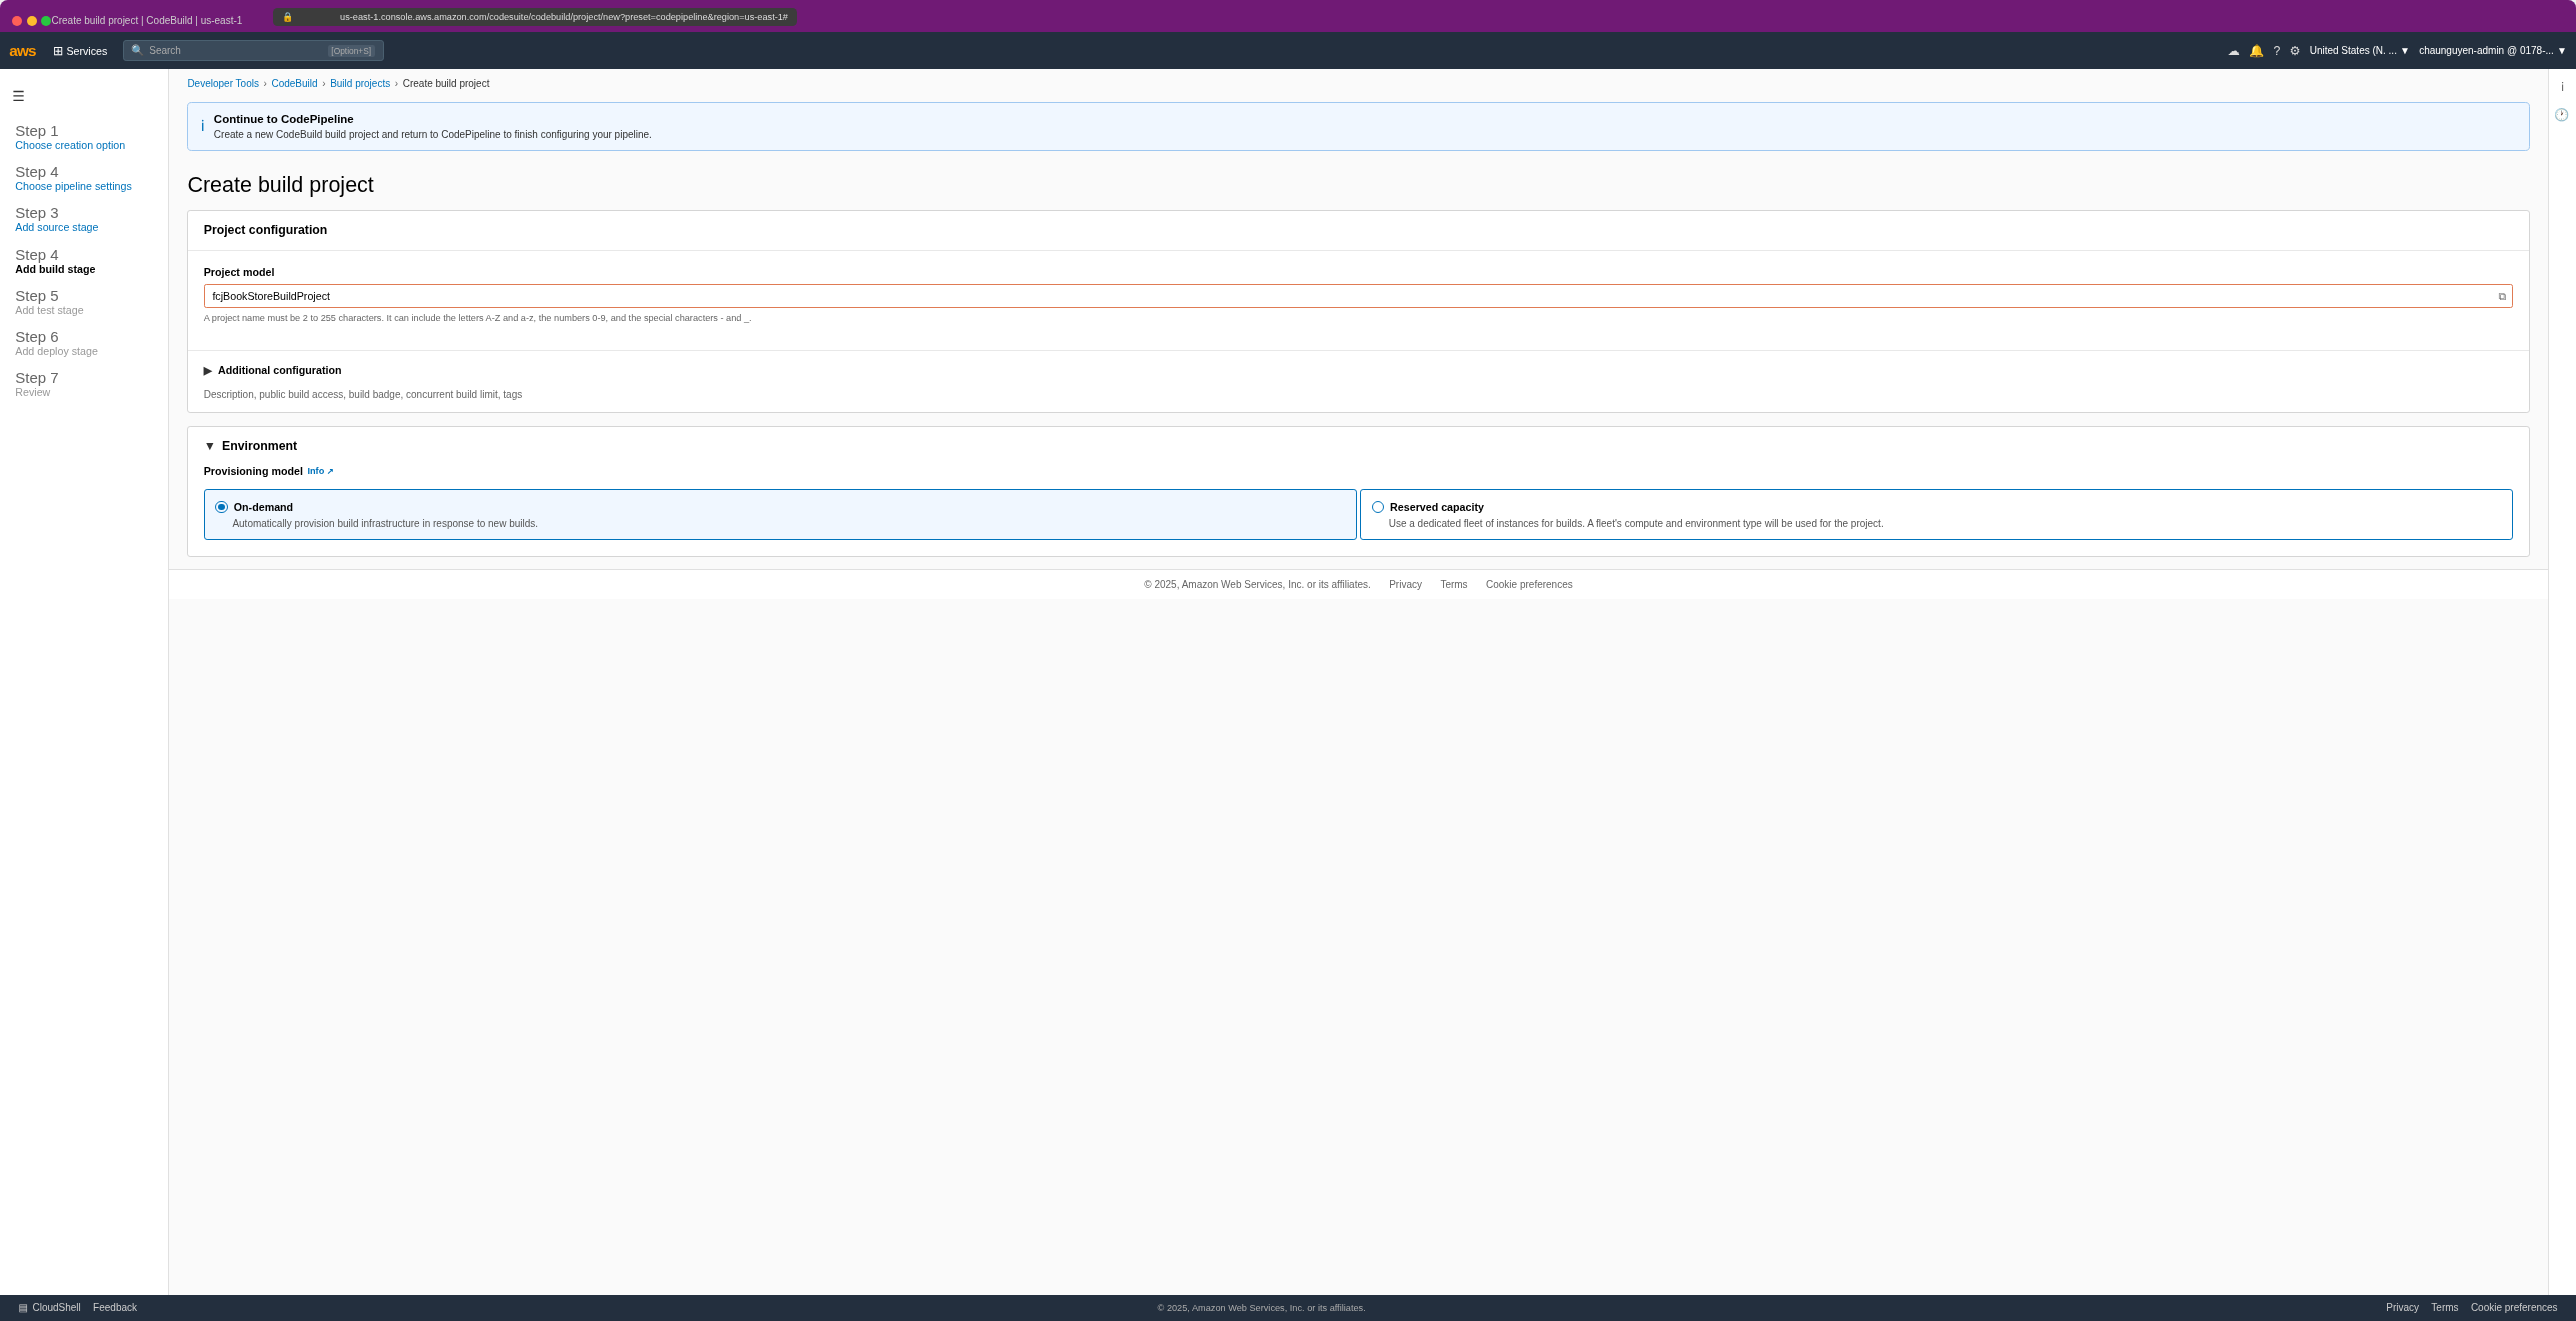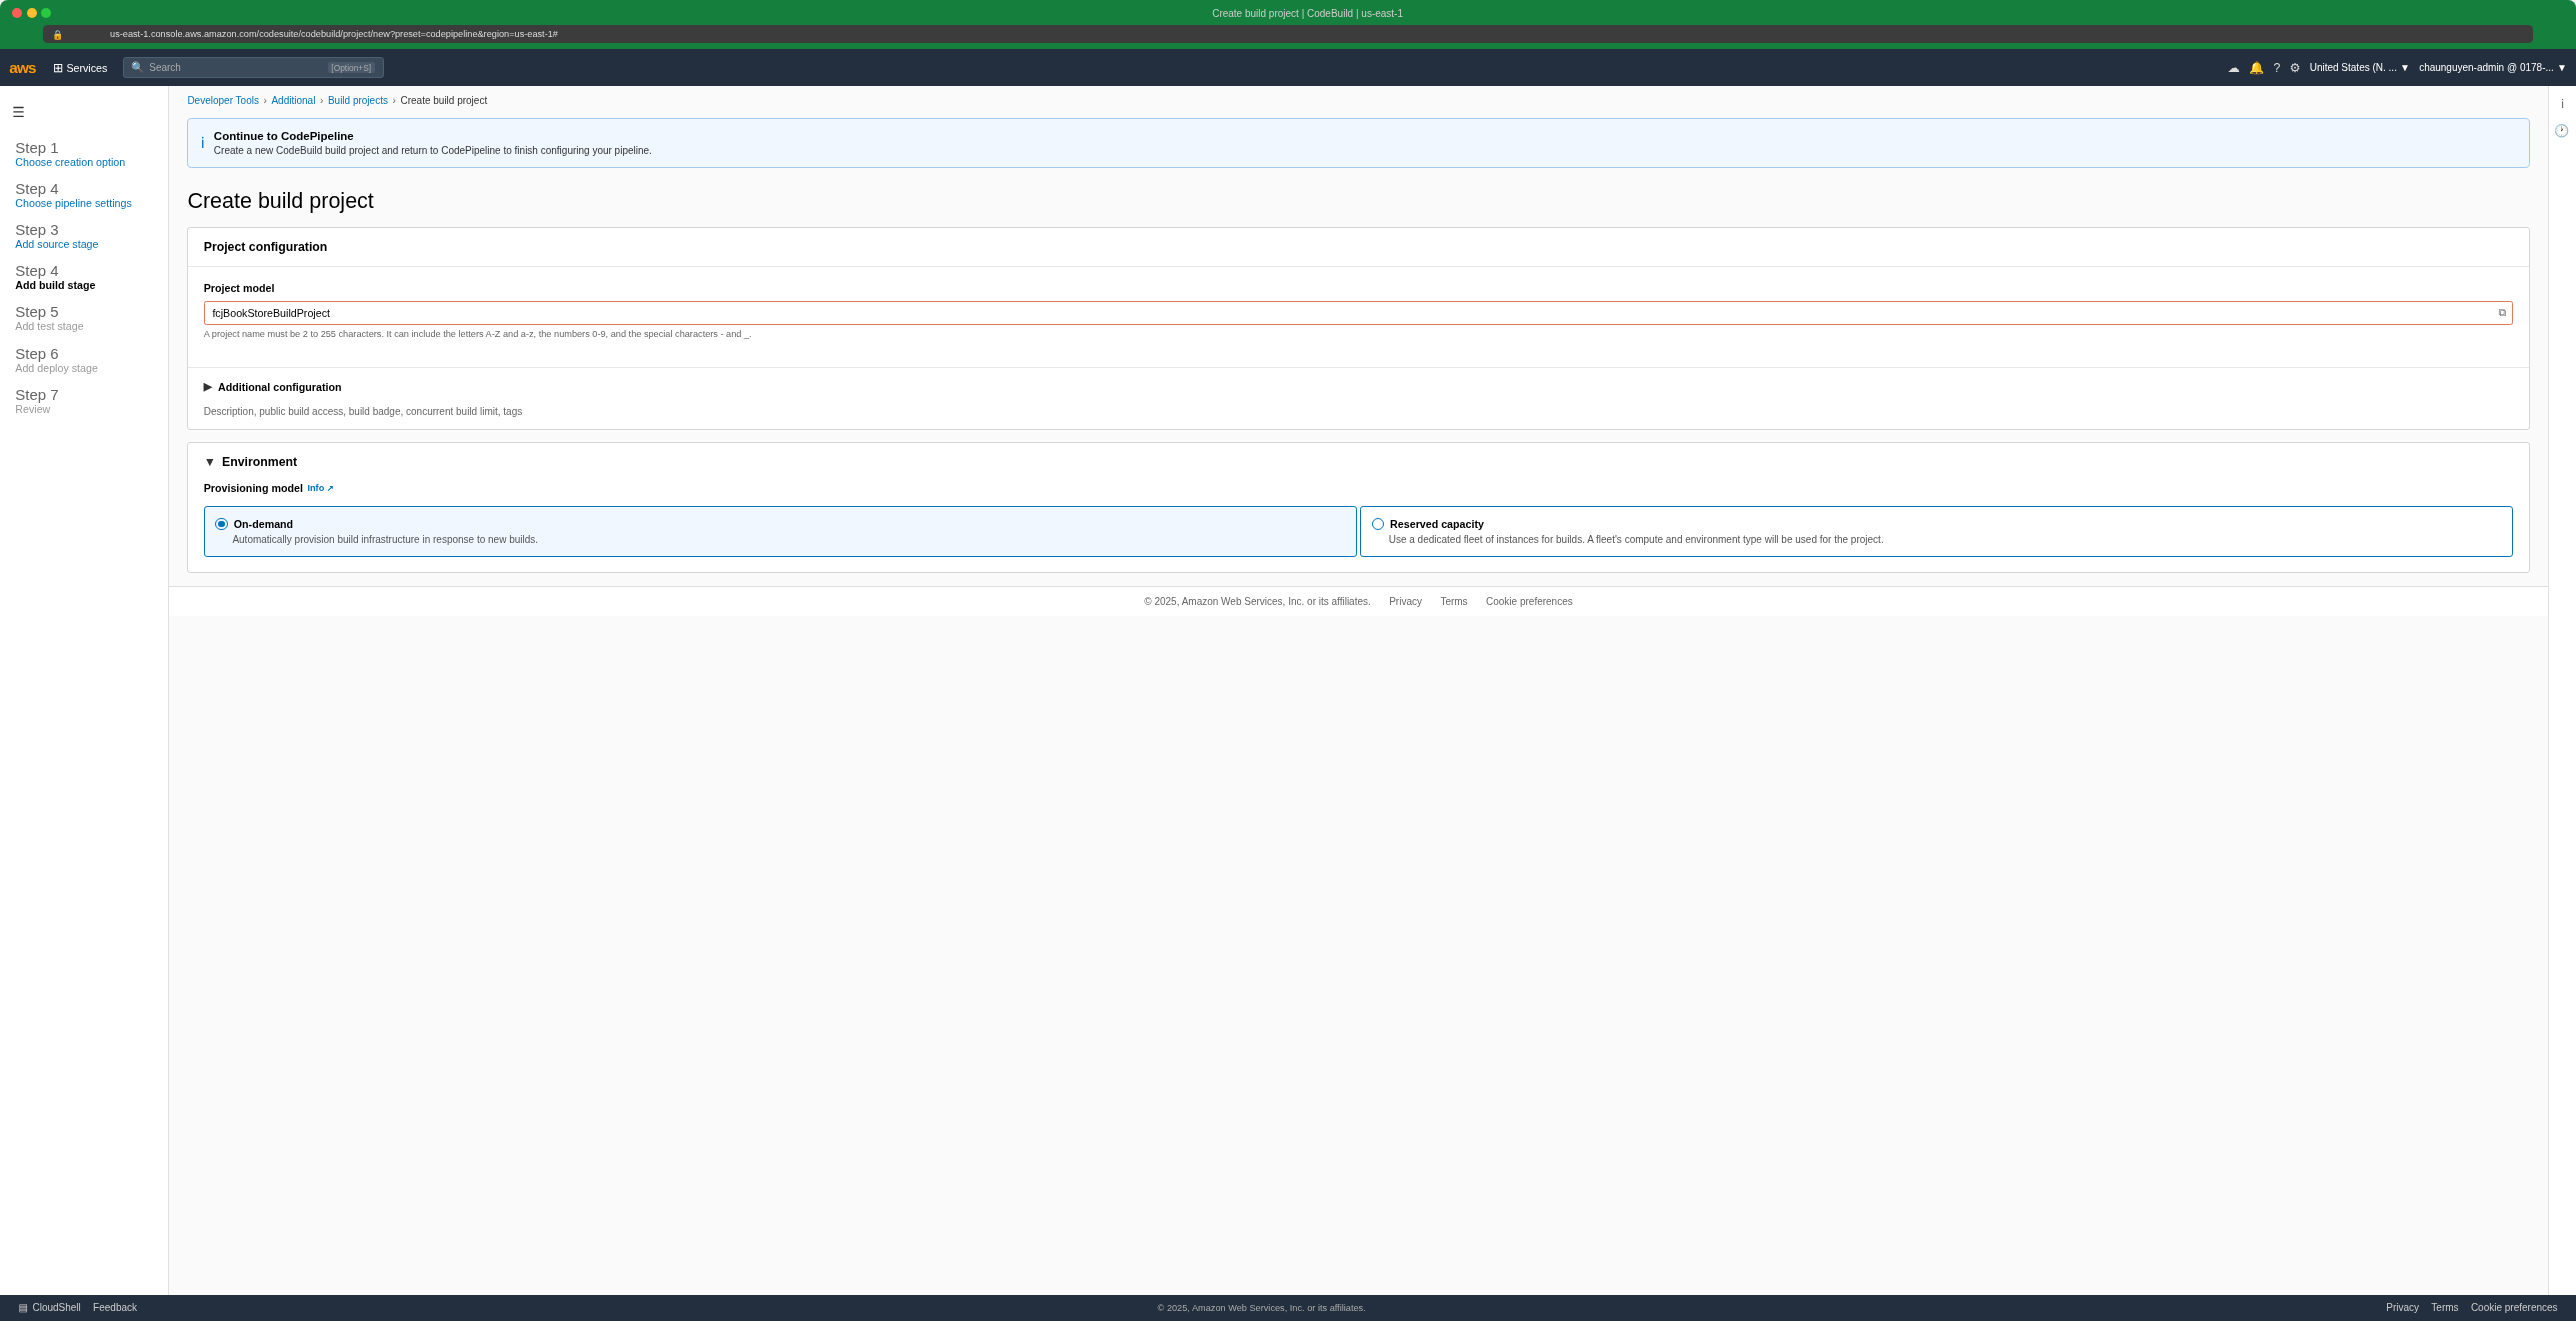--- a/index.html
+++ b/index.html
@@ -1,24 +1,24 @@
 <!DOCTYPE html>
 <html style="font-size:12.3px"><head>
   <meta charset="utf-8">
   <style>
     * { box-sizing: border-box; margin: 0; padding: 0; }
     body { font-family: -apple-system, BlinkMacSystemFont, 'Segoe UI', Arial, sans-serif; font-size: 10.7px; background: #f0f0f0; color: #000; }
 
     
     .window-chrome {
-      background: #15803d;
+      background: #701a75;
       border-radius: 7.7px 7.7px 0 0;
       padding: 7.7px 12.3px 0;
       display: flex;
-      flex-direction: column;
+      align-items: flex-end;
     }
     .window-title-bar {
       display: flex;
       align-items: center;
       padding-bottom: 6.1px;
     }
     .traffic-lights { display: flex; gap: 4.6px; }
     .traffic-light {
       width: 10px; height: 10px; border-radius: 50%;
     }
@@ -516,21 +516,21 @@
         <div class="step-label">Step 7</div>
         <div class="step-name disabled">Review</div>
       </div>
     </div>
 
     <div class="content-area">
 
       <div class="breadcrumb">
         <a href="#">Developer Tools</a>
         <span class="breadcrumb-sep">›</span>
-        <a href="#">Additional</a>
+        <a href="#">CodeBuild</a>
         <span class="breadcrumb-sep">›</span>
         <a href="#">Build projects</a>
         <span class="breadcrumb-sep">›</span>
         <span class="breadcrumb-current">Create build project</span>
       </div>
 
       <div class="info-banner">
         <span class="info-icon">ℹ</span>
         <div>
           <div class="info-title">Continue to CodePipeline</div>

